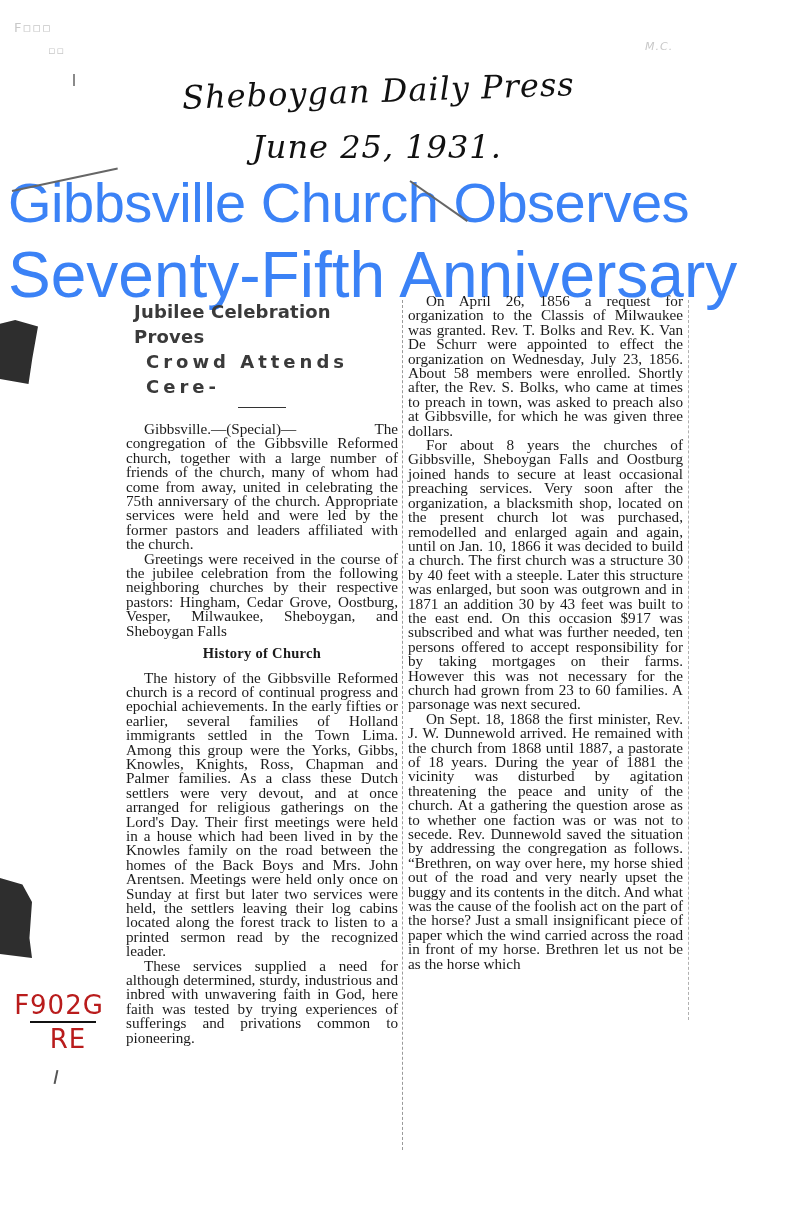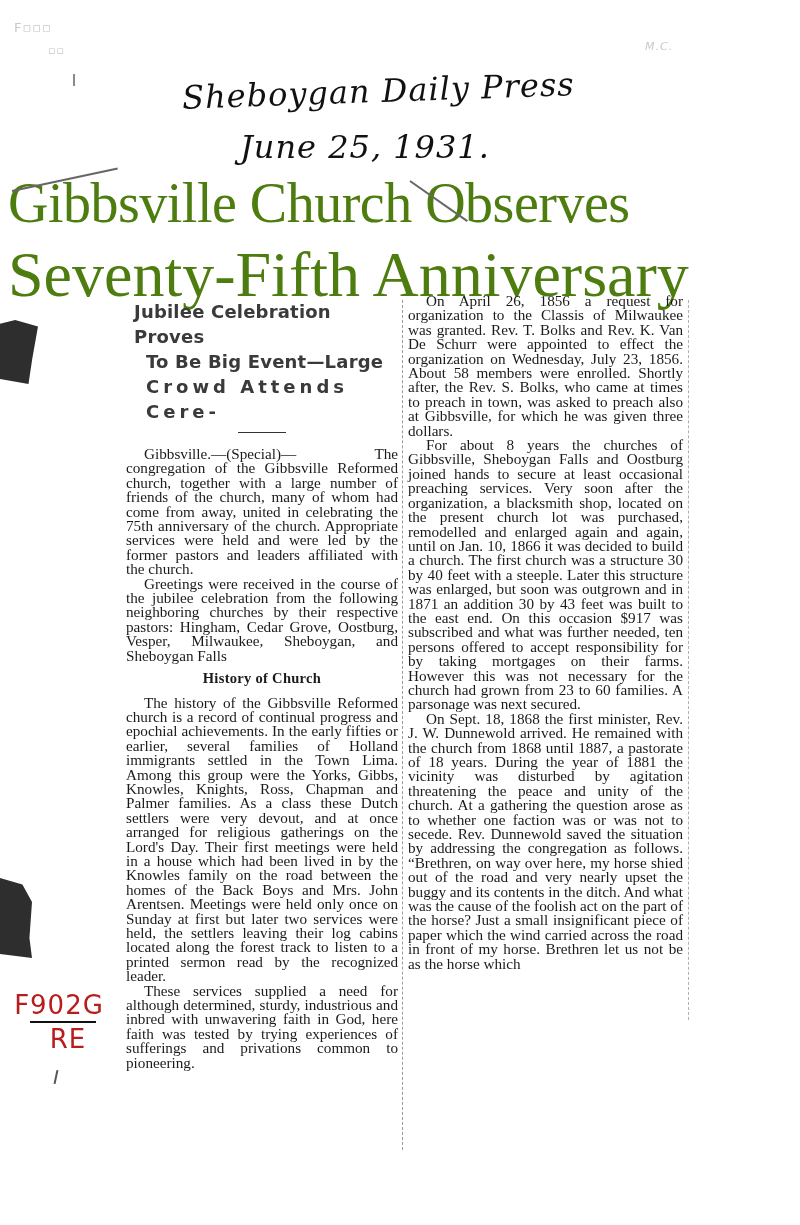--- a/index.html
+++ b/index.html
@@ -37,29 +37,29 @@
     
     .handwritten {
       position: absolute;
       font-family: "DejaVu Serif", serif;
       font-style: italic;
       color: #111;
       letter-spacing: 1px;
       white-space: nowrap;
     }
     .hw-source { left: 182px; top: 72px; font-size: 32px; transform: rotate(-2deg); }
-    .hw-date   { left: 240px; top: 128px; font-size: 32px; }
+    .hw-date   { left: 252px; top: 128px; font-size: 32px; }
 
     
     .headline {
       position: absolute;
       left: 8px;
       width: 790px;
-      font-family: Liberation Serif, serif;
-      color: #4d7c0f;
+      font-family: Liberation Sans, sans-serif;
+      color: #3b82f6;
       white-space: nowrap;
       line-height: 1;
     }
     .headline-1 { top: 175px; font-size: 56px; letter-spacing: -0.5px; }
     .headline-2 { top: 243px; font-size: 64px; letter-spacing: 0px; }
     .strike {
       position: absolute;
       height: 2px;
       background: #666;
       transform-origin: left center;
@@ -175,21 +175,20 @@
   <div class="margin-rule"></div>
   <div class="margin-note margin-sub">RE</div>
   <div class="margin-stroke"></div>
 
   <div class="column-rule"></div>
   <div class="right-edge-rule"></div>
 
   <div class="column col-left">
     <div class="deck">
       <span>Jubilee Celebration Proves</span>
-      <span style="padding-left:12px">To Be Big Event—Large</span>
       <span class="spaced" style="padding-left:12px">Crowd Attends Cere-</span>
     </div>
     <div class="deck-rule"></div>
     <p class="para">Gibbsville.—(Special)— The congregation of the Gibbsville Reformed church, together with a large number of friends of the church, many of whom had come from away, united in celebrating the 75th anniversary of the church. Appropriate services were held and were led by the former pastors and leaders affiliated with the church.</p>
     <p class="para">Greetings were received in the course of the jubilee celebration from the following neighboring churches by their respective pastors: Hingham, Cedar Grove, Oostburg, Vesper, Milwaukee, Sheboygan, and Sheboygan Falls</p>
     <p class="subhead">History of Church</p>
     <p class="para">The history of the Gibbsville Reformed church is a record of continual progress and epochial achievements. In the early fifties or earlier, several families of Holland immigrants settled in the Town Lima. Among this group were the Yorks, Gibbs, Knowles, Knights, Ross, Chapman and Palmer families. As a class these Dutch settlers were very devout, and at once arranged for religious gatherings on the Lord's Day. Their first meetings were held in a house which had been lived in by the Knowles family on the road between the homes of the Back Boys and Mrs. John Arentsen. Meetings were held only once on Sunday at first but later two services were held, the settlers leaving their log cabins located along the forest track to listen to a printed sermon read by the recognized leader.</p>
     <p class="para">These services supplied a need for although determined, sturdy, industrious and inbred with unwavering faith in God, here faith was tested by trying experiences of sufferings and privations common to pioneering.</p>
   </div>
 

